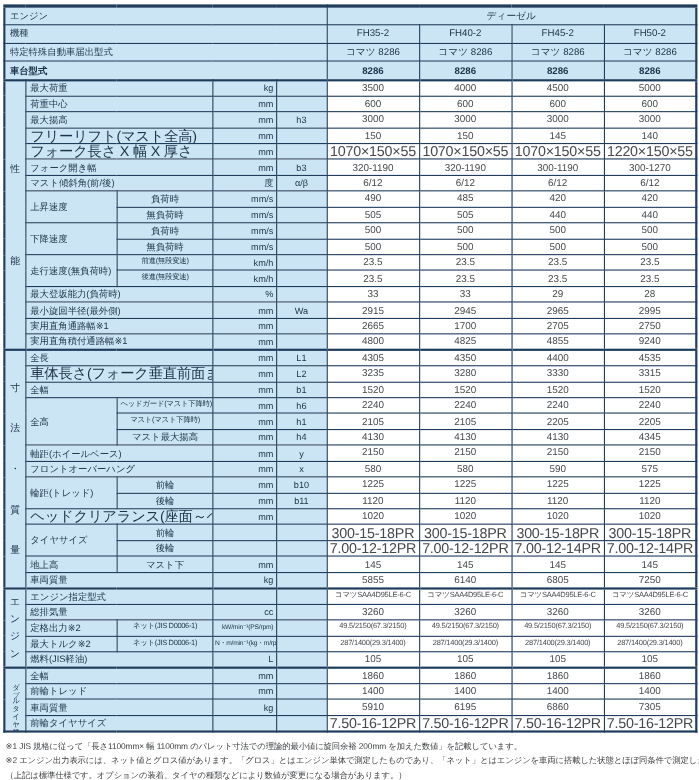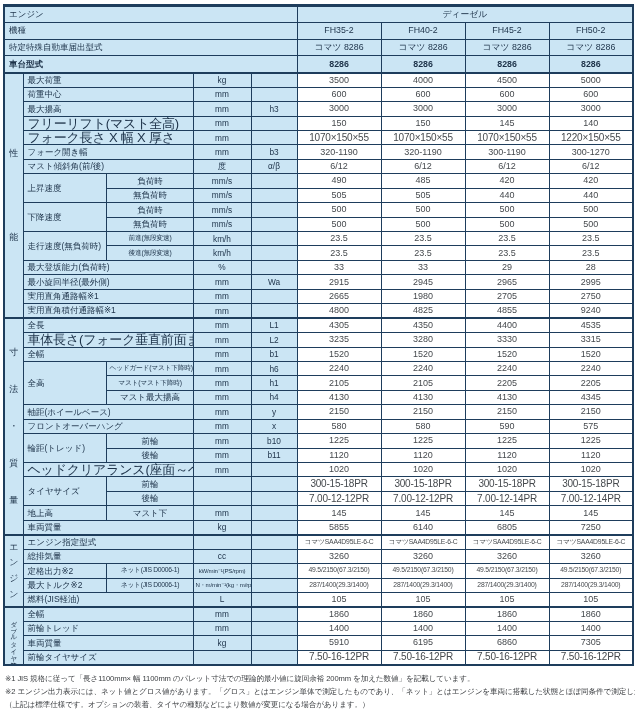--- a/index.html
+++ b/index.html
@@ -30,25 +30,25 @@
   tr.hdr-row td{height:16.8px;}
   tr.hdr-row{height:16.8px;}
   tr.b-row{height:14.45px;}
   tr.sec-start td{border-top:2px solid var(--border);}
   tr.hdr-last td{border-bottom:2px solid var(--border);font-weight:bold;}
   td.l,td.sl,td.u,td.s,td.strip,td.hl{background:var(--blue);color:var(--labeltxt);}
   td.l,td.hl{text-align:left;padding-left:4px;font-size:8.5px;}
   td.l.l-sm{font-size:13px;letter-spacing:-0.2px;}
   td.sl{text-align:center;padding-left:3px;font-size:8.5px;}
   td.sl.sl-sm{font-size:6.8px;letter-spacing:-0.3px;}
-  td.u{text-align:center;font-size:8.3px;}
+  td.u{text-align:right;font-size:8.3px;}
   td.u.u-sm{font-size:6.1px;letter-spacing:-0.2px;}
   td.s{text-align:center;font-size:8.3px;}
   td.v{text-align:center;}
-  td.v.v-sm{font-size:10px;letter-spacing:-0.2px;margin-top:28px;}
+  td.v.v-sm{font-size:13px;letter-spacing:-0.2px;margin-top:28px;}
   td.v.v-xs{font-size:6.8px;letter-spacing:-0.2px;}
   td.hv{text-align:center;background:var(--blue);color:var(--labeltxt);font-size:8.8px;}
   td.strip{padding:0;}
   .vwrap{
     display:flex;flex-direction:column;align-items:center;justify-content:space-evenly;
     width:100%;color:var(--labeltxt);
   }
   .vwrap span{display:block;font-size:9px;line-height:9px;}
   .vtiny{
     writing-mode:vertical-rl;margin:auto;
@@ -243,21 +243,21 @@
         <td class="v">2915</td>
         <td class="v">2945</td>
         <td class="v">2965</td>
         <td class="v">2995</td>
       </tr>
       <tr class="b-row">
         <td class="l" colspan="2">実用直角通路幅※1</td>
         <td class="u">mm</td>
         <td class="s"></td>
         <td class="v">2665</td>
-        <td class="v">1980</td>
+        <td class="v">1700</td>
         <td class="v">2705</td>
         <td class="v">2750</td>
       </tr>
       <tr class="b-row">
         <td class="l" colspan="2">実用直角積付通路幅※1</td>
         <td class="u">mm</td>
         <td class="s"></td>
         <td class="v">4800</td>
         <td class="v">4825</td>
         <td class="v">4855</td>

